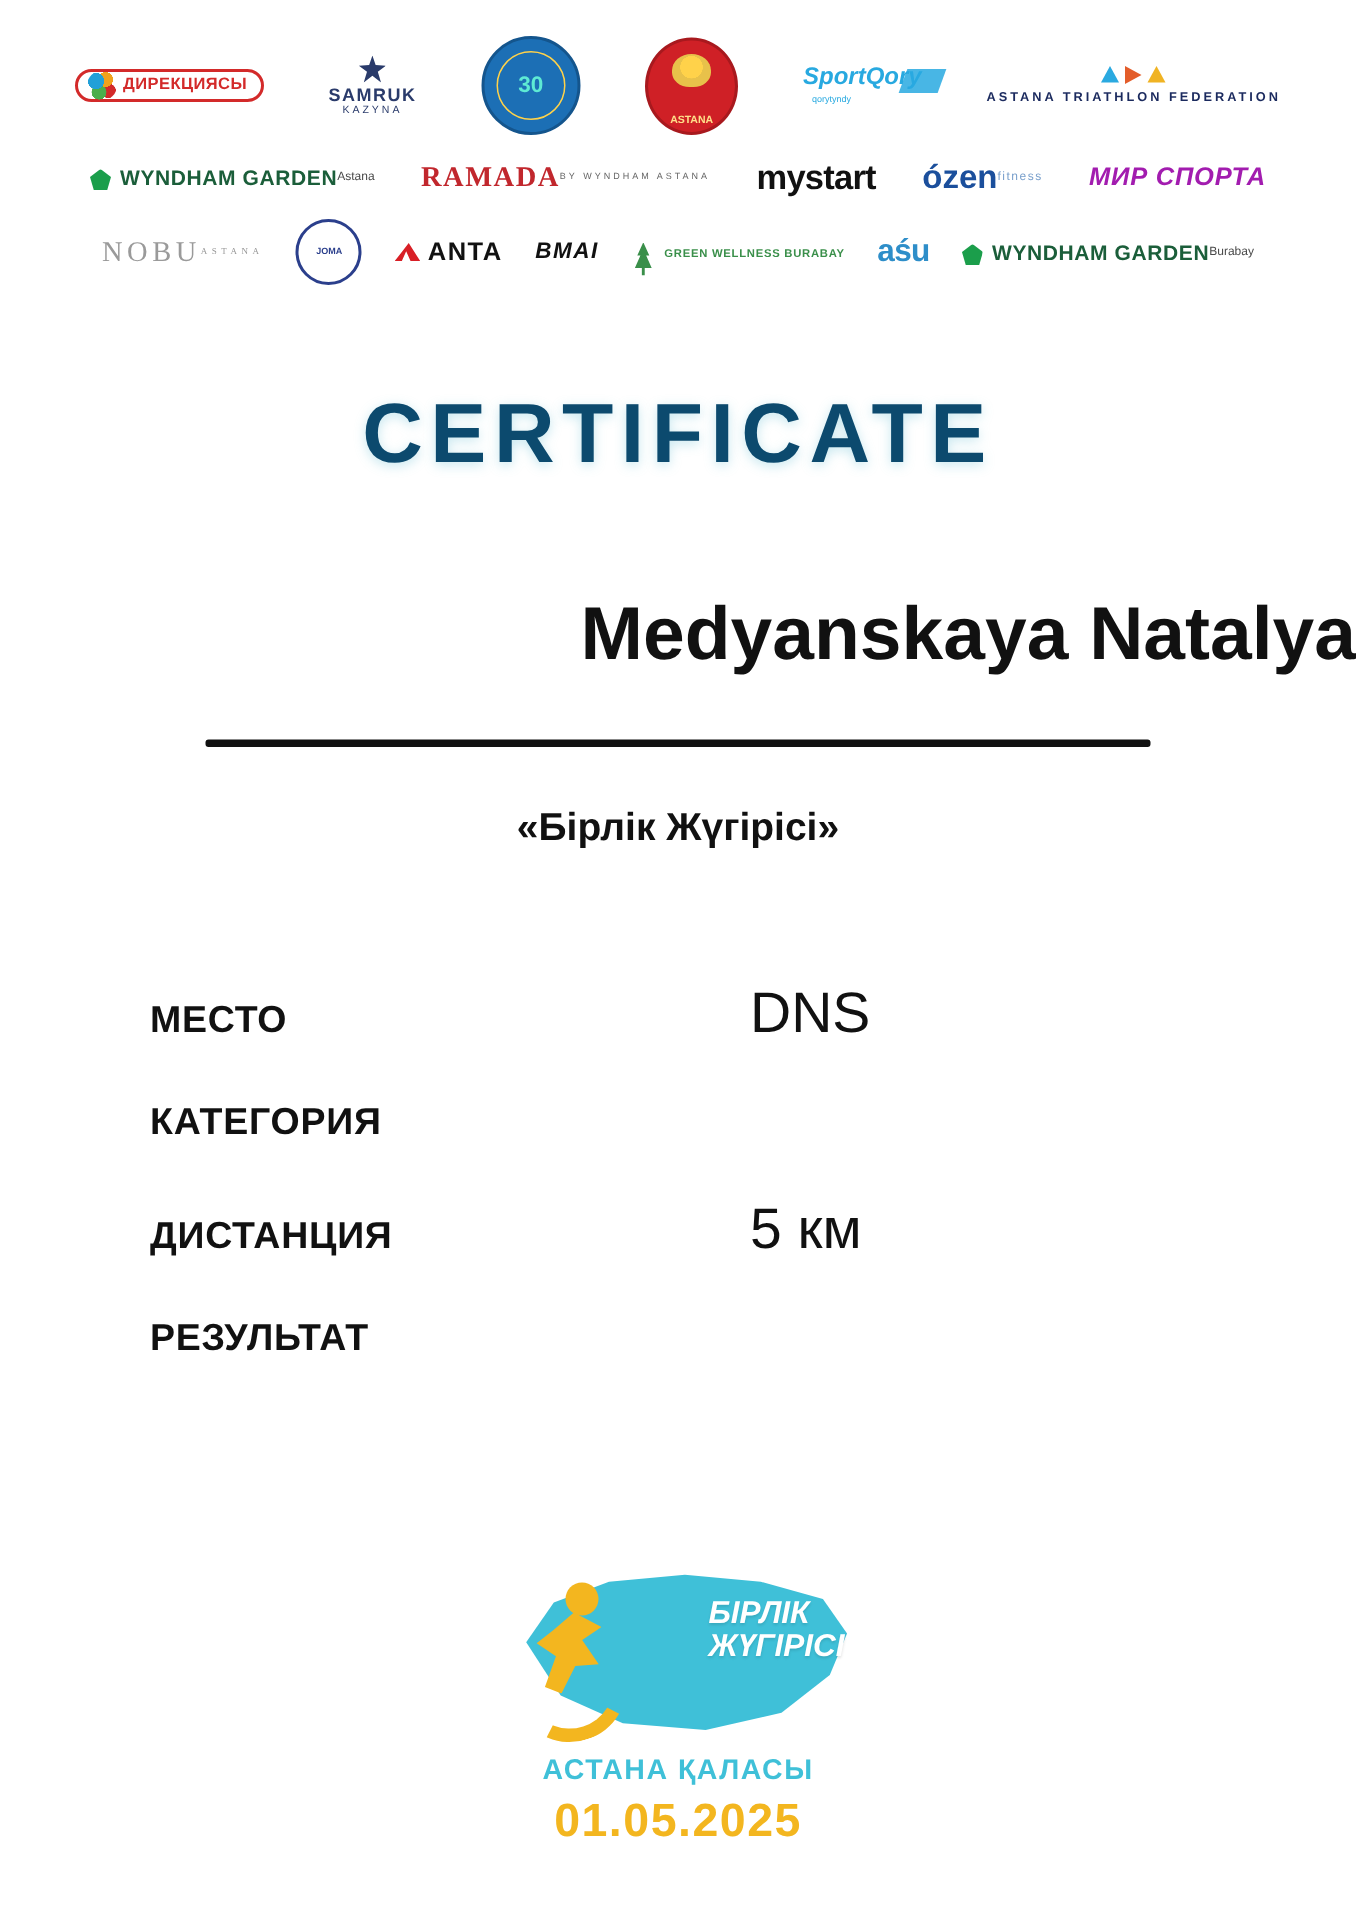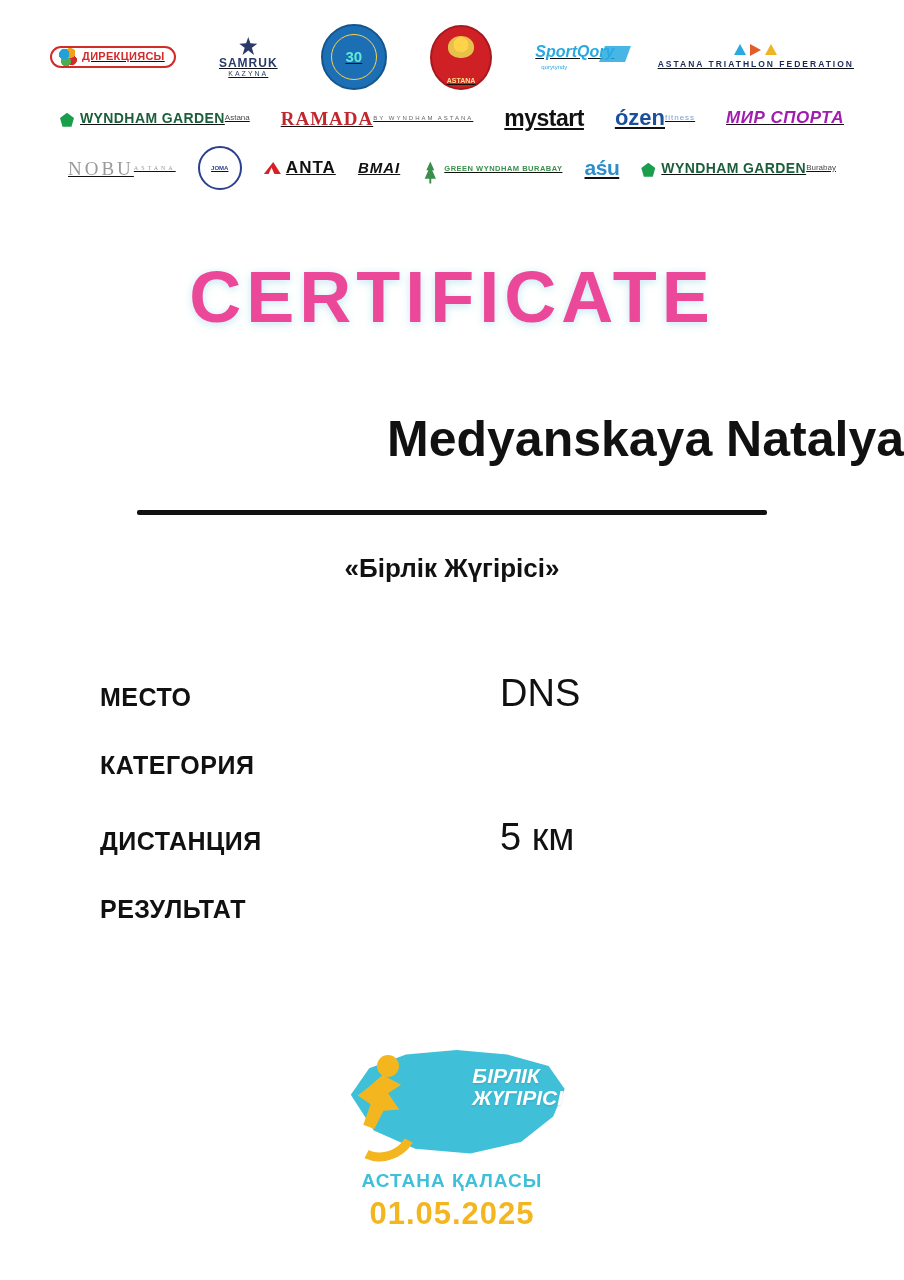--- a/index.html
+++ b/index.html
@@ -26,21 +26,20 @@
 
   
   .sponsor-band {
     padding: 26px 50px 10px 50px;
   }
   .logo-row {
     display: flex;
     align-items: center;
     justify-content: space-between;
     margin-bottom: 10px;
-    text-decoration: underline;
   }
   .logo-row.row1 { height: 62px; }
   .logo-row.row2 { height: 40px; padding: 0 10px; }
   .logo-row.row3 { height: 40px; padding: 0 18px; }
 
   .logo {
     display: flex;
     align-items: center;
     justify-content: center;
     text-align: center;
@@ -203,24 +202,24 @@
     content: ""; position: absolute; left: 0; top: -2px;
     width: 16px; height: 22px;
     background: #3a8f4a;
     clip-path: polygon(50% 0, 75% 40%, 62% 40%, 85% 78%, 56% 78%, 56% 100%, 44% 100%, 44% 78%, 15% 78%, 38% 40%, 25% 40%);
   }
   .logo-asu { color: #2e8ec9; font-size: 21px; font-weight: bold; letter-spacing: -.5px; }
 
   
   .title {
     text-align: center;
-    font-size: 72px;
+    font-size: 56px;
     font-weight: bold;
     letter-spacing: 5px;
-    color: #ec4899;
+    color: #0c4a6e;
     text-shadow: 0 2px 8px rgba(90,182,207,.35);
     margin-top: 48px;
   }
 
   
   .participant-name {
     text-align: right;
     font-size: 50px;
     color: #111;
     margin-top: 72px;
@@ -392,21 +391,21 @@
     </div>
 
     <div class="logo-row row3">
       <div class="logo logo-nobu">
         <span>NOBU</span>
         <span class="sub">ASTANA</span>
       </div>
       <div class="logo logo-joma">JOMA</div>
       <div class="logo logo-anta">ANTA</div>
       <div class="logo logo-bmai">BMAI</div>
-      <div class="logo logo-greenwellness">GREEN WYNDHAM BURABAY</div>
+      <div class="logo logo-greenwellness">GREEN WELLNESS BURABAY</div>
       <div class="logo logo-asu">aśu</div>
       <div class="logo logo-wyndham">
         <span>WYNDHAM GARDEN</span>
         <span class="sub">Burabay</span>
       </div>
     </div>
   </div>
 
   <div class="title">CERTIFICATE</div>
 

